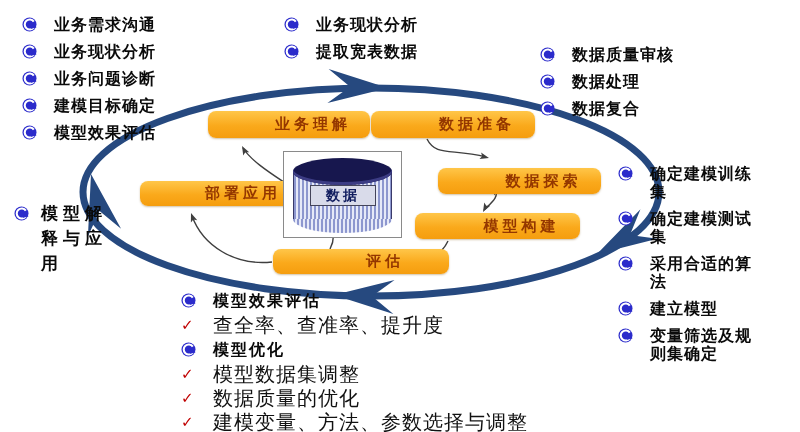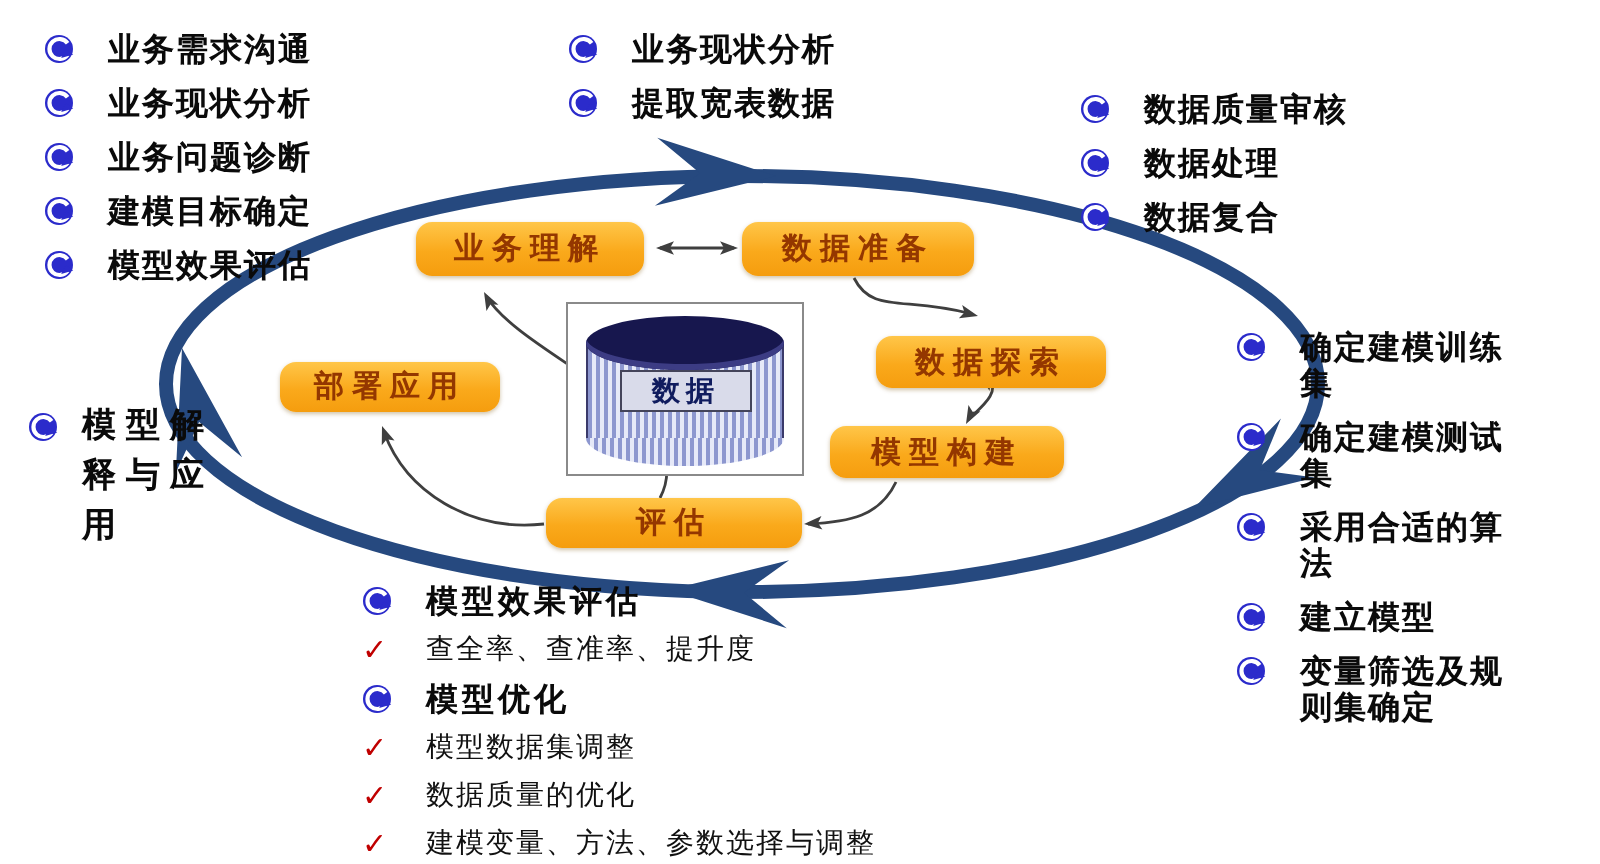--- a/index.html
+++ b/index.html
@@ -14,28 +14,29 @@
   .li .bullet{flex:0 0 auto;margin-top:1px;margin-right:17px;}
   .li .txt{font-size:16px;font-weight:bold;color:#0a0a0a;line-height:18px;letter-spacing:1px;}
   .list-right .txt{width:118px;}
   
   .left-block{position:absolute;left:14px;top:201px;display:flex;}
   .left-block .bullet{flex:0 0 auto;margin-top:5px;margin-right:12px;}
   .left-block .txt{width:84px;font-size:17px;font-weight:bold;color:#0a0a0a;letter-spacing:5px;line-height:25px;}
   
   .list-bottom .li{margin-bottom:7px;}
   .list-bottom .li.main .txt{font-size:16px;font-weight:bold;letter-spacing:2px;line-height:18px;}
-  .list-bottom .li.sub .txt{font-size:14px;font-weight:normal;letter-spacing:1px;line-height:17px;color:#111;}
+  .list-bottom .li.sub .txt{font-size:20px;font-weight:normal;letter-spacing:1px;line-height:17px;color:#111;}
   .check{flex:0 0 auto;width:15px;margin-right:17px;color:#C00000;font-weight:bold;font-size:15px;line-height:17px;}
   
   .node{
     position:absolute;display:flex;align-items:center;justify-content:center;
     background:linear-gradient(180deg,#FFC649 0%,#FAA91B 55%,#F59D0E 100%);
     border-radius:8px;color:#943700;font-weight:bold;font-size:15px;letter-spacing:4px;
     box-shadow:0 1px 2px rgba(120,80,0,.35);
+    padding-left:48px;
   }
   
   .db{position:absolute;left:283px;top:151px;width:119px;height:87px;background:#fff;border:1px solid #8a8a8a;box-sizing:border-box;padding-left:12px;}
   .db .cyl-bottom{position:absolute;left:9px;top:53px;width:99px;height:28px;border-radius:50%;
     background:repeating-linear-gradient(90deg,#8d97cf 0 2px,#e6e9f8 2px 4px);}
   .db .cyl-body{position:absolute;left:9px;top:20px;width:99px;height:47px;
     background:repeating-linear-gradient(90deg,#8d97cf 0 2px,#e6e9f8 2px 4px);
     border-left:1px solid #3a3a6a;border-right:1px solid #3a3a6a;box-sizing:border-box;}
   .db .cyl-top{position:absolute;left:9px;top:6px;width:99px;height:27px;border-radius:50%;
     background:#17174E;box-shadow:inset 0 -3px 0 #3c3c84;}

